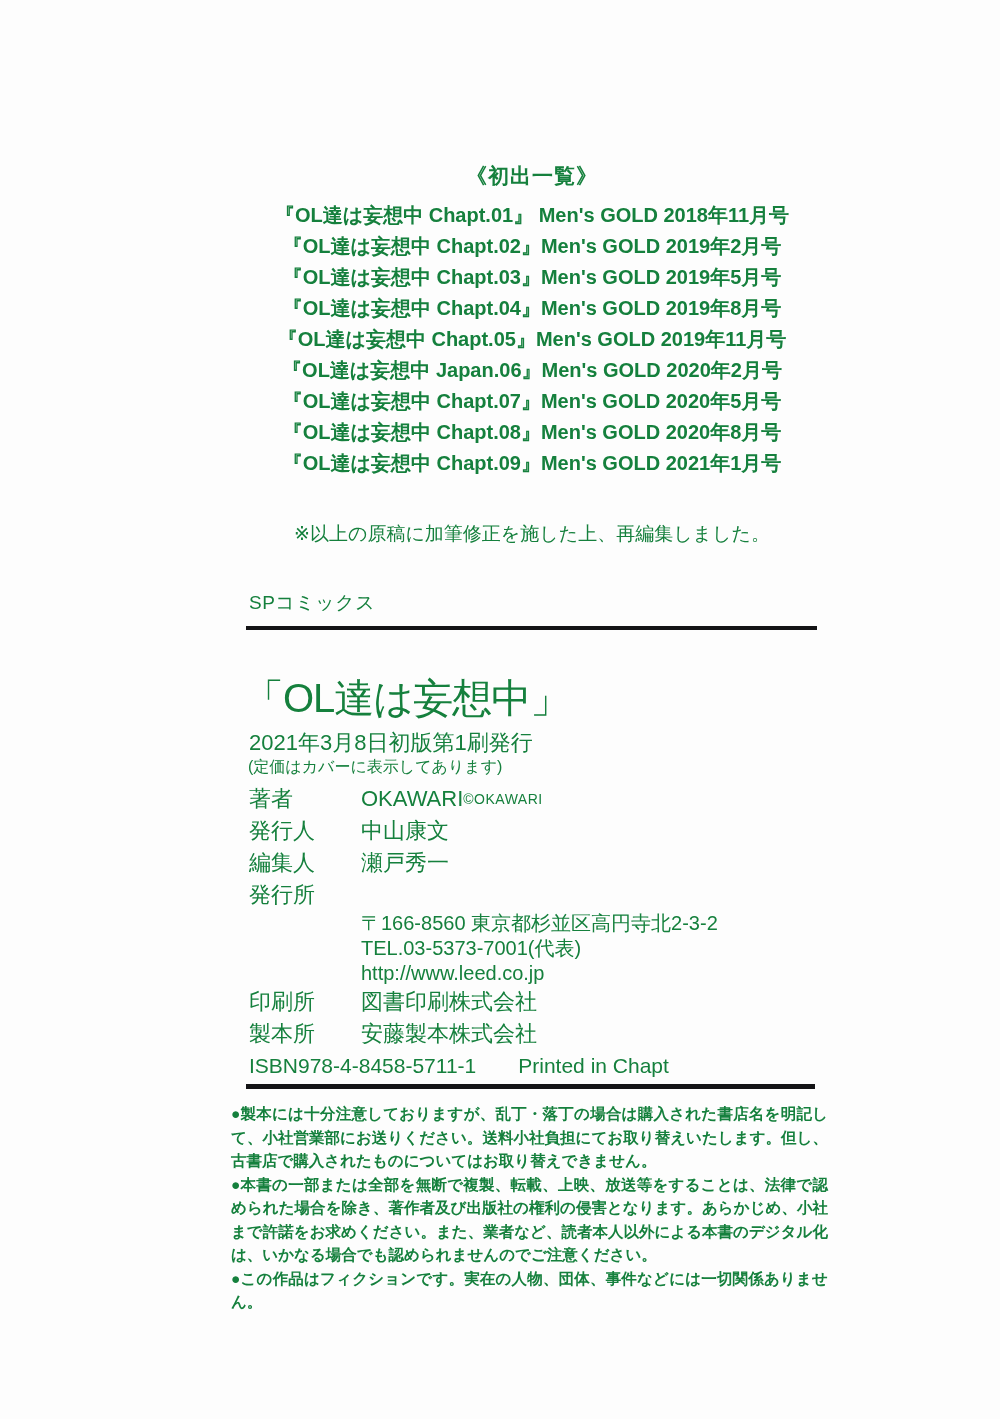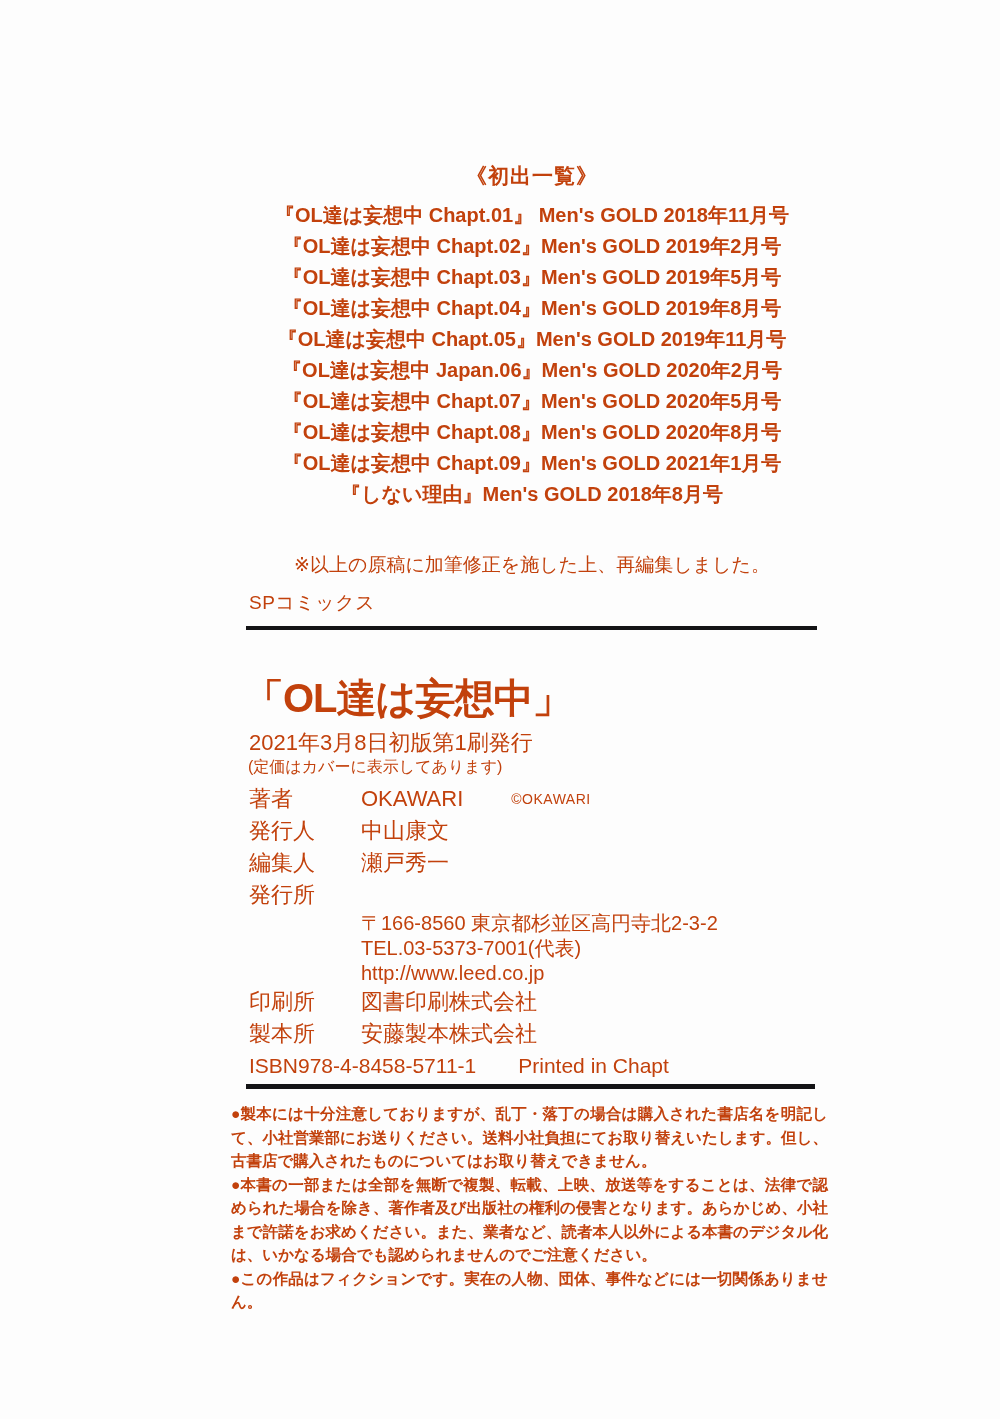--- a/index.html
+++ b/index.html
@@ -5,21 +5,21 @@
   html, body {
     margin: 0;
     padding: 0;
     background: #ffffff;
   }
   .page {
     position: relative;
     width: 1000px;
     height: 1419px;
     background: #fdfdfd;
-    color: #c2410c;
+    color: #15803d;
     font-family: "Liberation Sans", "DejaVu Sans", sans-serif;
     overflow: hidden;
   }
 
   
   .first-pub {
     position: absolute;
     top: 160px;
     left: 232px;
     width: 600px;
@@ -68,21 +68,21 @@
     left: 246px;
     top: 1084px;
     width: 569px;
     height: 5px;
   }
   .book-title {
     position: absolute;
     left: 244px;
     top: 648px;
     font-size: 40px;
-    font-weight: bold;
+    font-weight: normal;
     letter-spacing: -1px;
     line-height: 46px;
   }
   .edition-line {
     position: absolute;
     left: 249px;
     top: 728px;
     font-size: 22px;
   }
   .price-note {
@@ -104,21 +104,20 @@
     align-items: flex-start;
     line-height: 32px;
     white-space: nowrap;
   }
   .credit-label {
     width: 112px;
     flex: none;
   }
   .credit-extra {
     font-size: 14px;
-    margin-left: 48px;
     letter-spacing: 0.5px;
   }
   .credit-sub {
     margin-left: 112px;
     line-height: 25px;
     font-size: 20px;
     white-space: nowrap;
   }
   .isbn-row {
     display: flex;
@@ -155,21 +154,20 @@
     <div class="first-pub-heading">《初出一覧》</div>
     <div class="first-pub-entry">『OL達は妄想中 Chapt.01』 Men's GOLD 2018年11月号</div>
     <div class="first-pub-entry">『OL達は妄想中 Chapt.02』Men's GOLD 2019年2月号</div>
     <div class="first-pub-entry">『OL達は妄想中 Chapt.03』Men's GOLD 2019年5月号</div>
     <div class="first-pub-entry">『OL達は妄想中 Chapt.04』Men's GOLD 2019年8月号</div>
     <div class="first-pub-entry">『OL達は妄想中 Chapt.05』Men's GOLD 2019年11月号</div>
     <div class="first-pub-entry">『OL達は妄想中 Japan.06』Men's GOLD 2020年2月号</div>
     <div class="first-pub-entry">『OL達は妄想中 Chapt.07』Men's GOLD 2020年5月号</div>
     <div class="first-pub-entry">『OL達は妄想中 Chapt.08』Men's GOLD 2020年8月号</div>
     <div class="first-pub-entry">『OL達は妄想中 Chapt.09』Men's GOLD 2021年1月号</div>
-    <div class="first-pub-entry">『しない理由』Men's GOLD 2018年8月号</div>
     <div class="first-pub-note">※以上の原稿に加筆修正を施した上、再編集しました。</div>
   </section>
 
   <div class="series-label">SPコミックス</div>
   <div class="rule rule-top"></div>
 
   <h1 class="book-title">「OL達は妄想中」</h1>
   <div class="edition-line">2021年3月8日初版第1刷発行</div>
   <div class="price-note">(定価はカバーに表示してあります)</div>
 

